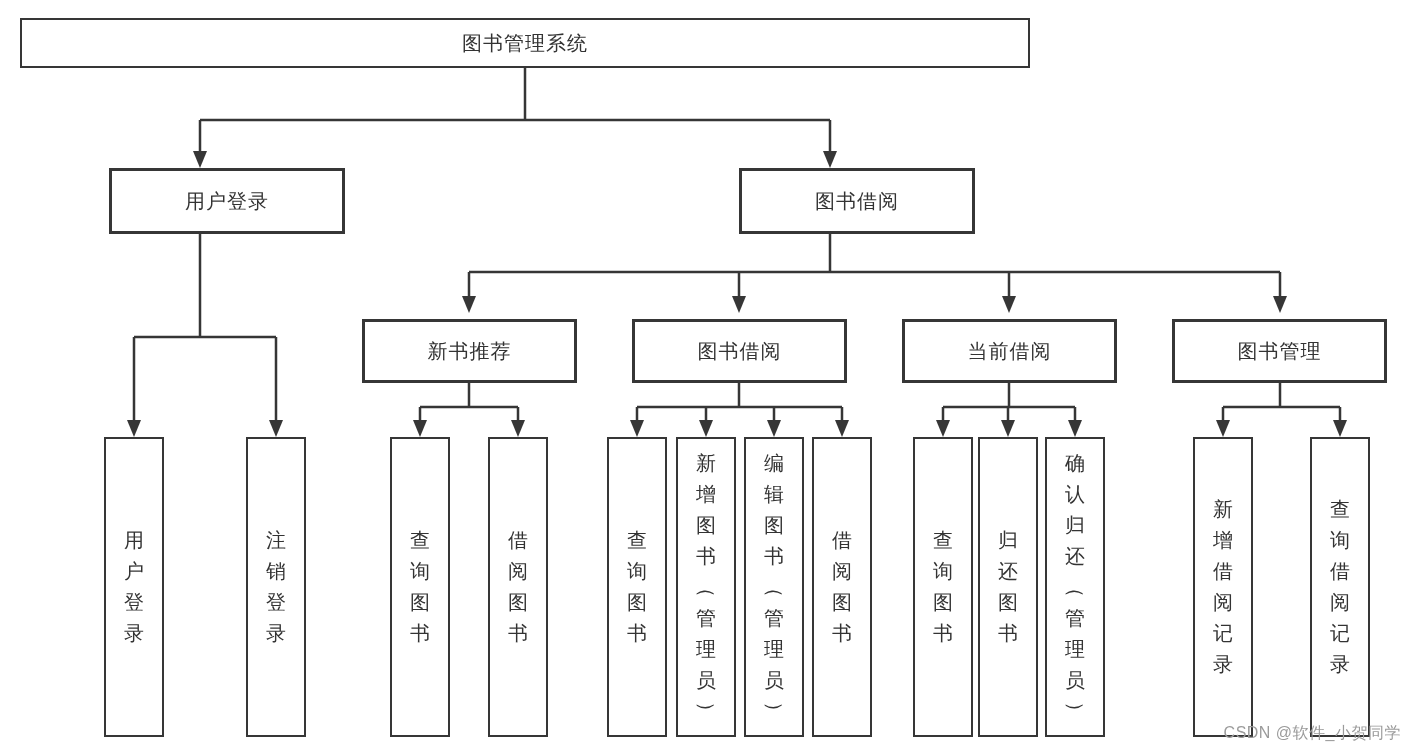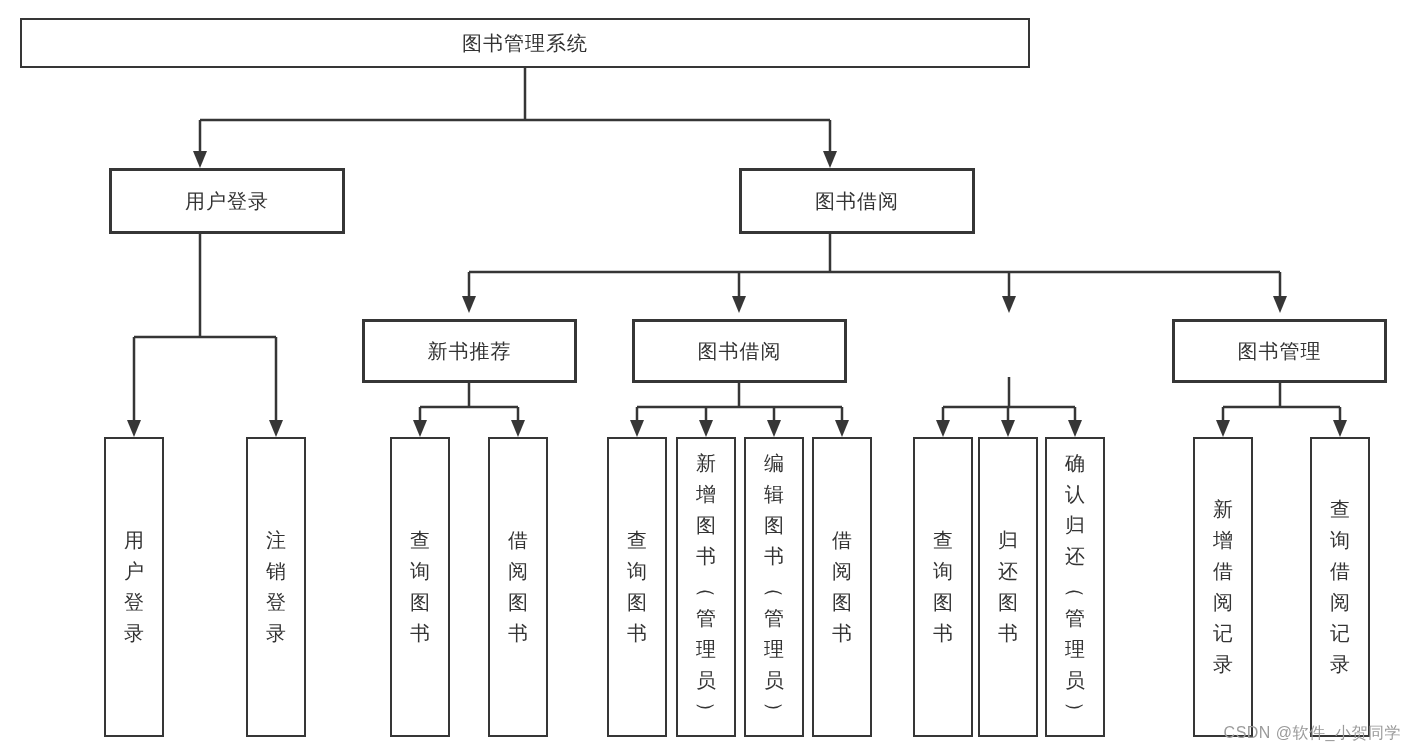--- a/index.html
+++ b/index.html
@@ -116,20 +116,23 @@
   <div class="node lvl2" style="left:712px">
     <span>图书借阅</span>
   </div>
 
   <div class="node lvl3" style="left:362px">
     <span>新书推荐</span>
   </div>
   <div class="node lvl3" style="left:632px">
     <span>图书借阅</span>
   </div>
+  <div class="node lvl3" style="left:902px">
+    <span>当前借阅</span>
+  </div>
   <div class="node lvl3" style="left:1172px">
     <span>图书管理</span>
   </div>
 
   <div class="node leaf" style="left:104px">
     <span class="vtext">
         <span class="ch">用</span>
         <span class="ch">户</span>
         <span class="ch">登</span>
         <span class="ch">录</span>

